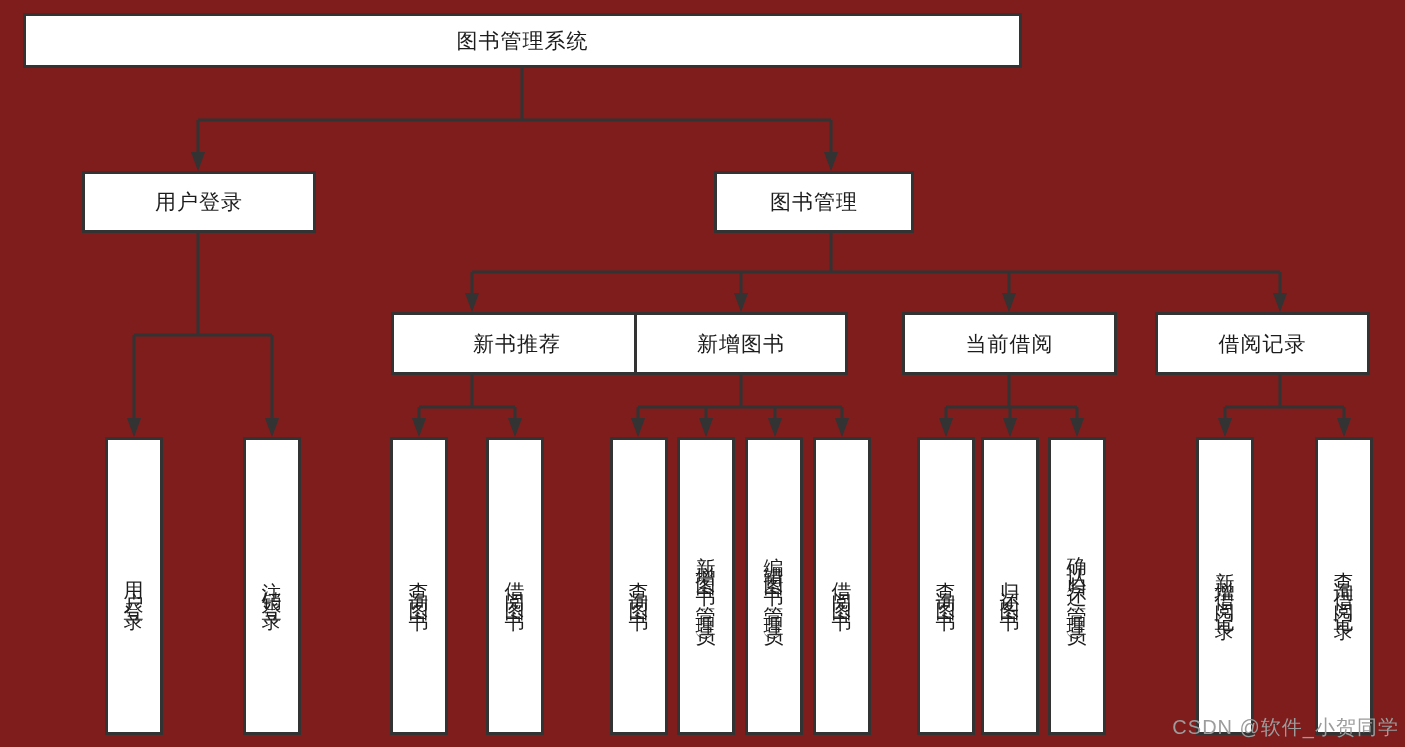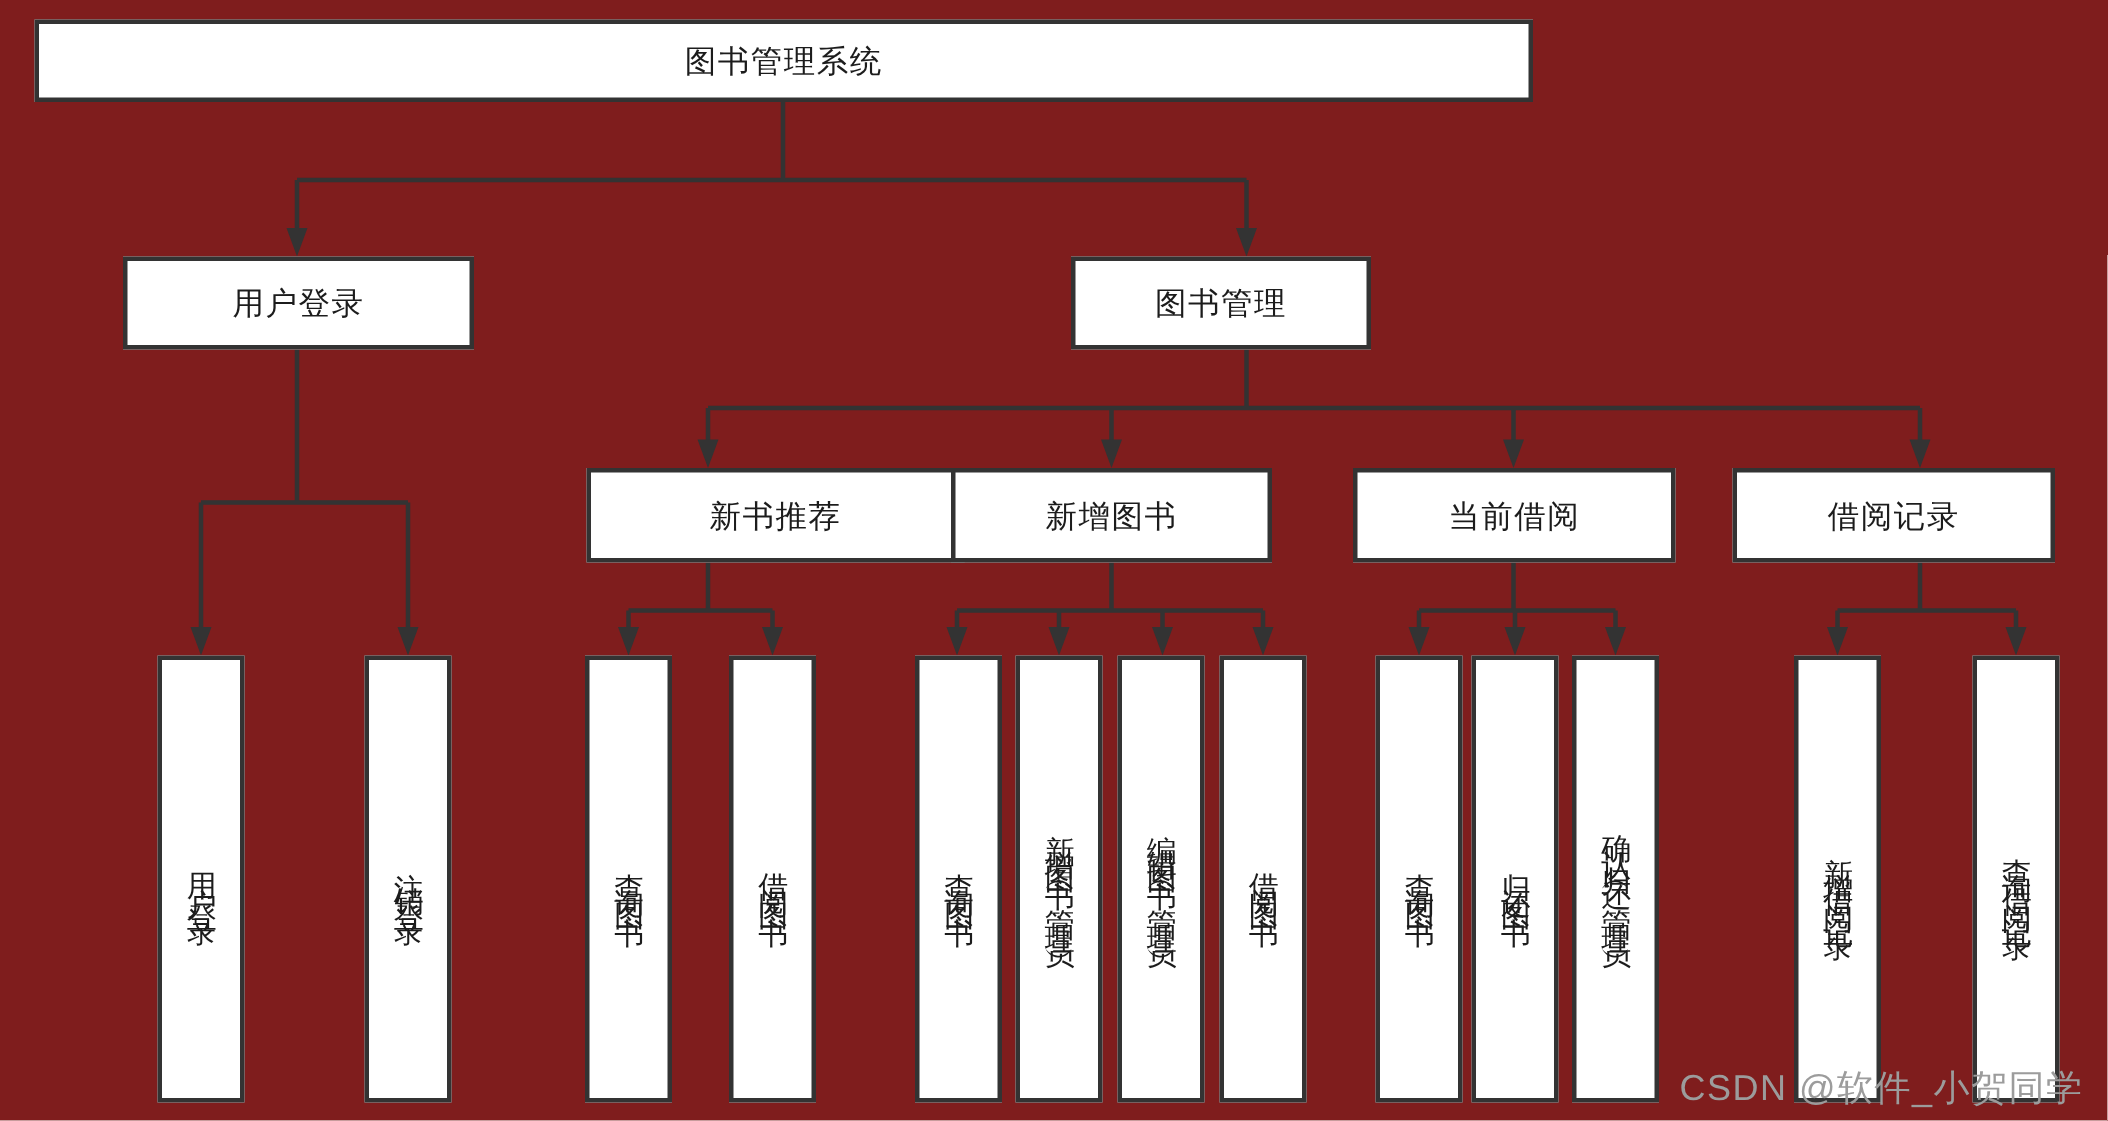--- a/index.html
+++ b/index.html
@@ -47,23 +47,23 @@
   }
   .leaf .v-label {
     writing-mode: vertical-rl;
     text-orientation: mixed;
     letter-spacing: 10px;
     white-space: nowrap;
     line-height: 1;
   }
   .watermark {
     position: absolute;
-    right: 16px;
+    right: 6px;
     bottom: 6px;
-    font-size: 24px;
+    font-size: 20px;
     color: #9c9c9c;
     letter-spacing: 1px;
   }
 </style>
 </head>
 <body>
 
 <div class="stage">
 
   <svg class="wires" viewBox="0 0 1405 747" xmlns="http://www.w3.org/2000/svg">

